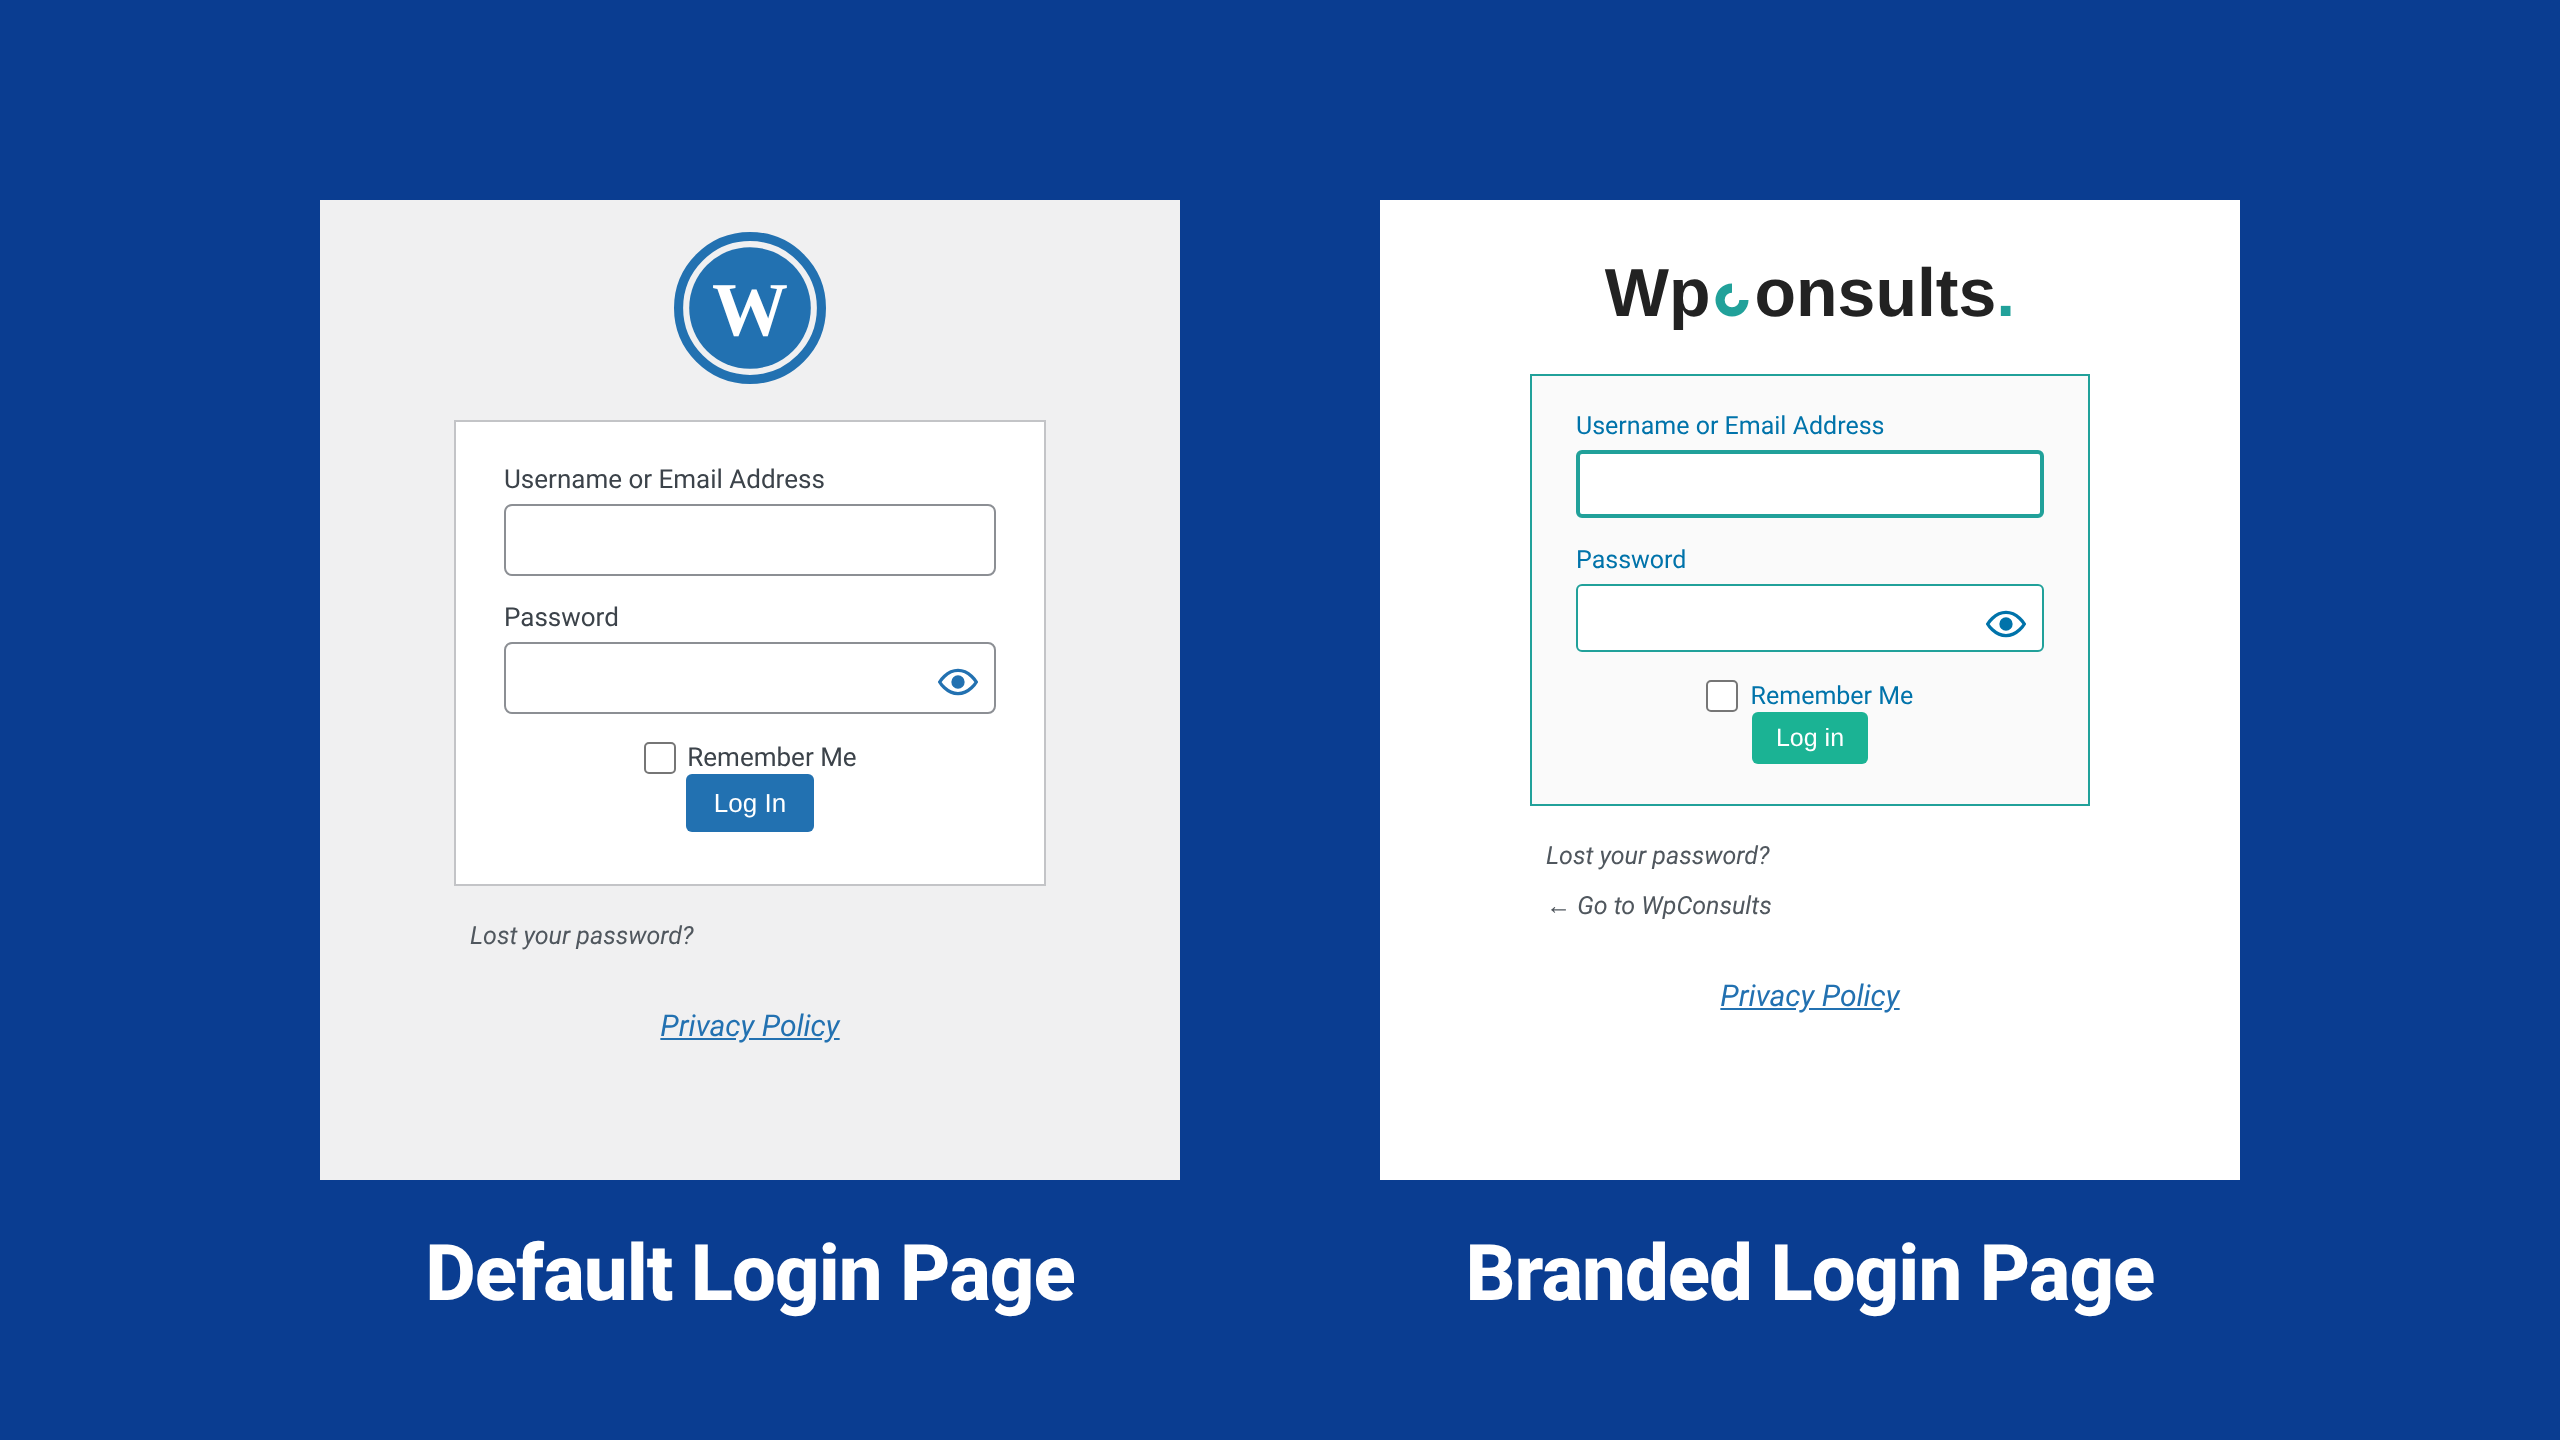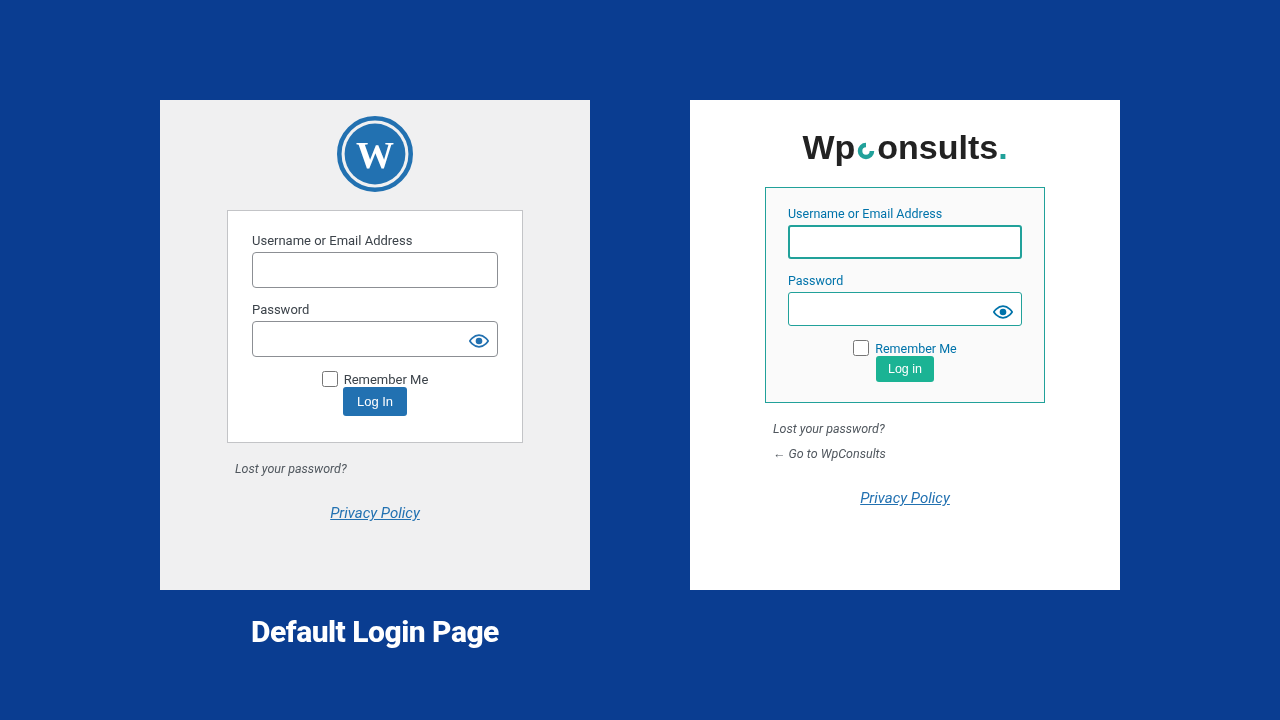--- a/index.html
+++ b/index.html
@@ -163,21 +163,21 @@
     color: #2271b1;
     text-decoration: underline;
     font-size: 15px;
     display: block;
     text-align: center;
     margin-top: 28px;
     cursor: pointer;
   }
 
   .caption {
-    font-size: 30px;
+    font-size: 39px;
     font-weight: 800;
     color: #fff;
     margin-top: 24px;
     letter-spacing: -0.5px;
   }
 </style>
 </head>
 <body>
 
 <div class="column">
@@ -253,13 +253,14 @@
         <button class="login-btn">Log in</button>
       </div>
     </div>
 
     <div class="below-links">
       <div class="link-line">Lost your password?</div>
       <div class="link-line">← Go to WpConsults</div>
       <a class="privacy-link">Privacy Policy</a>
     </div>
   </div>
+  <div class="caption">Branded Login Page</div>
 </div>
 
 </body></html>

